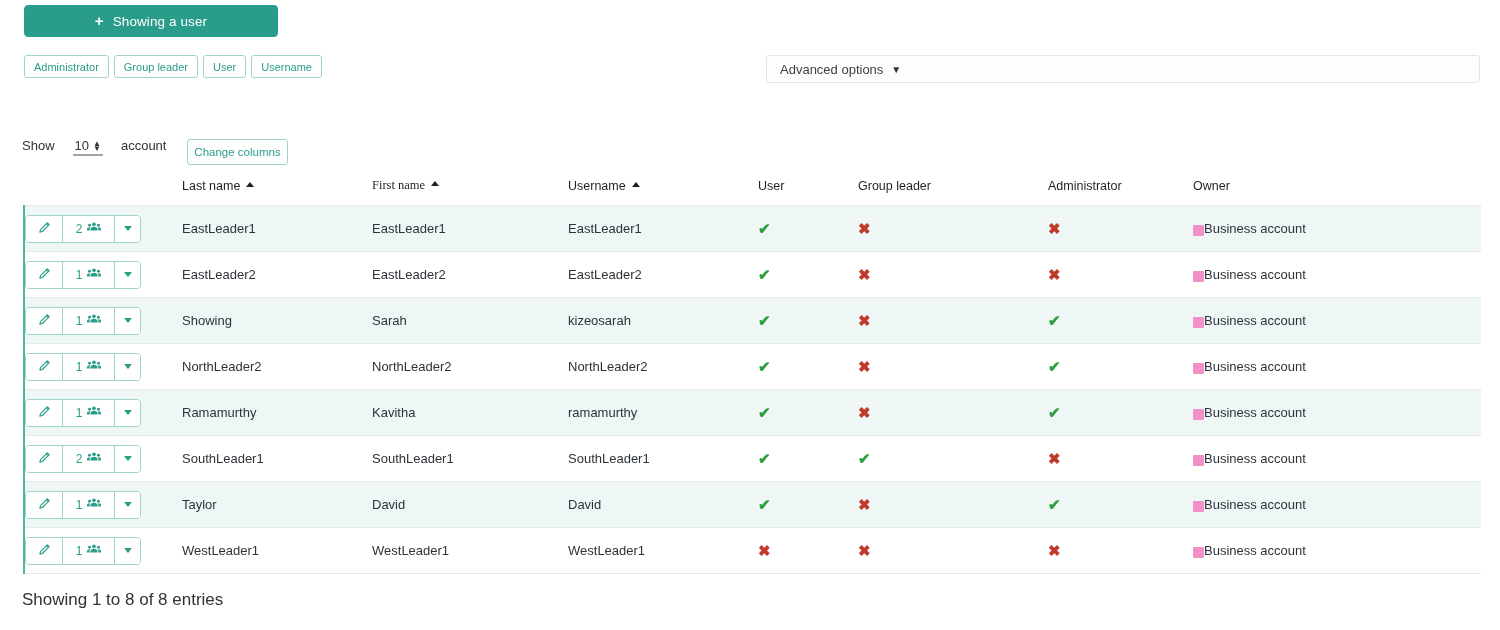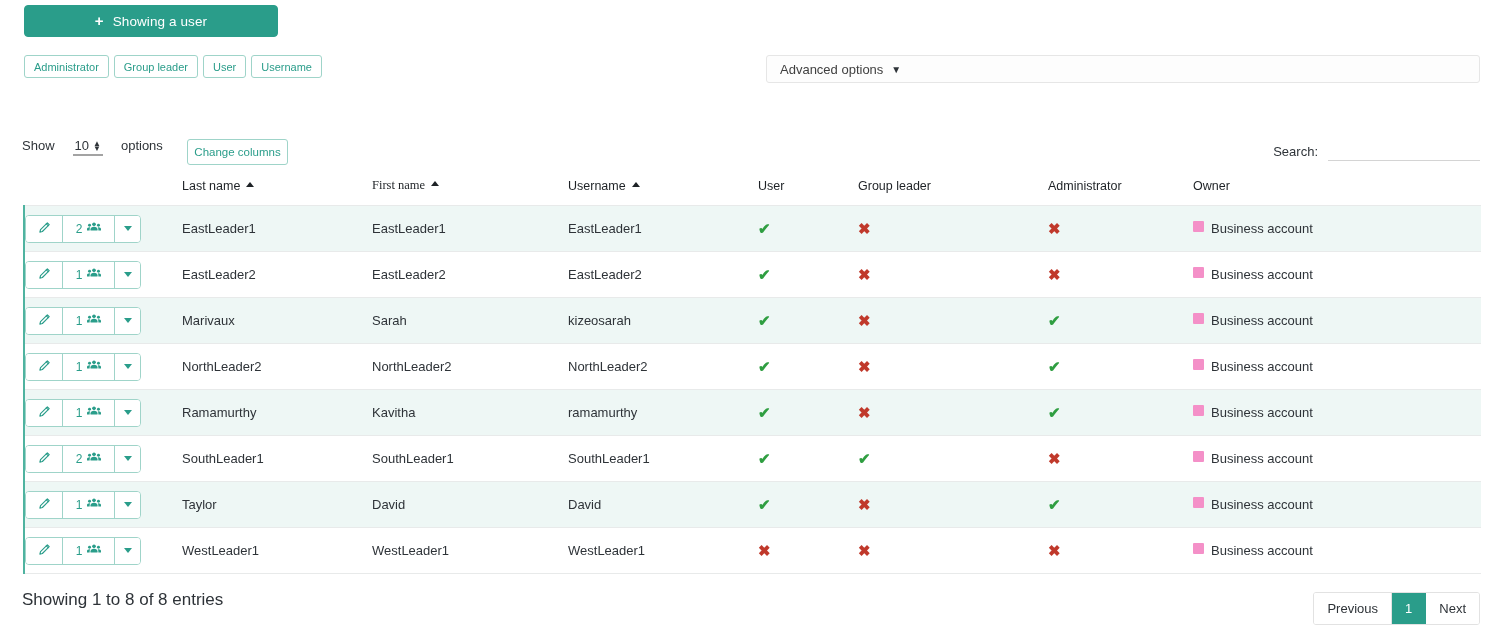--- a/index.html
+++ b/index.html
@@ -246,21 +246,21 @@
     width: 0; height: 0;
     border-left: 4px solid transparent;
     border-right: 4px solid transparent;
     border-top: 5px solid #2a9d8a;
   }
 
   .mark { font-size: 15px; line-height: 1; font-weight: bold; }
   .mark.yes { color: #2f9e41; }
   .mark.no  { color: #c0392b; }
 
-  .owner-cell { display: flex; align-items: flex-start; gap: 7px; }
+  .owner-cell { display: flex; align-items: flex-end; }
   .owner-swatch {
     width: 11px; height: 11px;
     background: #f490c8;
     border-radius: 1px;
     display: inline-block;
   }
 
   
   .footer-info {
     position: absolute;
@@ -331,31 +331,27 @@
 
   <div class="show-entries">
     <span>Show</span>
     <span class="entries-select">
       <span>10</span>
       <span class="spin">
           <span>▲</span>
           <span>▼</span>
         </span>
     </span>
-    <span>options</span>
+    <span>account</span>
   </div>
 
   <div class="change-columns">
     <span>Change columns</span>
   </div>
 
-  <div class="search-wrap">
-    <span class="search-label">Search:</span>
-    <input class="search-input" type="text" placeholder="" style="">
-  </div>
 
   <div class="table-wrap">
     <table class="grid">
       <thead>
         <tr>
           <th class="c-actions"></th>
           <th class="c-last">
             <span>Last name</span><span class="sort-arrow"></span>
           </th>
           <th class="c-first">
@@ -467,21 +463,21 @@
                       <circle cx="16.4" cy="5.4" r="2.1"></circle>
                       <path d="M10 7.6c-3 0-5 1.7-5 3.6V13h10v-1.8c0-1.9-2-3.6-5-3.6z"></path>
                       <path d="M3.6 8.4c-2 0-3.6 1.2-3.6 2.6V13h3.8v-1.8c0-.9.3-1.8.9-2.5a4 4 0 00-1.1-.3z"></path>
                       <path d="M16.4 8.4c2 0 3.6 1.2 3.6 2.6V13h-3.8v-1.8c0-.9-.3-1.8-.9-2.5a4 4 0 011.1-.3z"></path>
                     </svg></span>
                 </div>
                 <div class="bg-caret">
                   <span class="tri"></span>
                 </div>
               </span></td>
-            <td>Marivaux</td>
+            <td>Showing</td>
             <td>Sarah</td>
             <td>kizeosarah</td>
             <td><span class="mark yes">✔</span></td>
             <td><span class="mark no">✖</span></td>
             <td><span class="mark yes">✔</span></td>
             <td>
               <span class="owner-cell">
                 <span class="owner-swatch" style="background:#f490c8"></span>
                 <span>Business account</span>
               </span>
@@ -665,19 +661,14 @@
                 <span class="owner-swatch" style="background:#f490c8"></span>
                 <span>Business account</span>
               </span>
             </td>
           </tr>
         </tbody>
     </table>
   </div>
 
   <div class="footer-info">Showing 1 to 8 of 8 entries</div>
-  <div class="pager">
-    <div>Previous</div>
-    <div class="active">1</div>
-    <div>Next</div>
-  </div>
 
 </div>
 
 </body></html>

